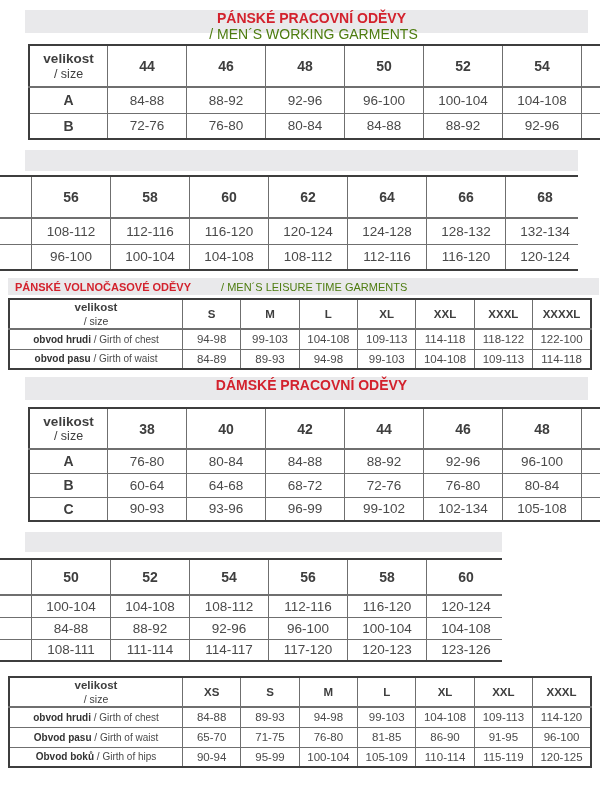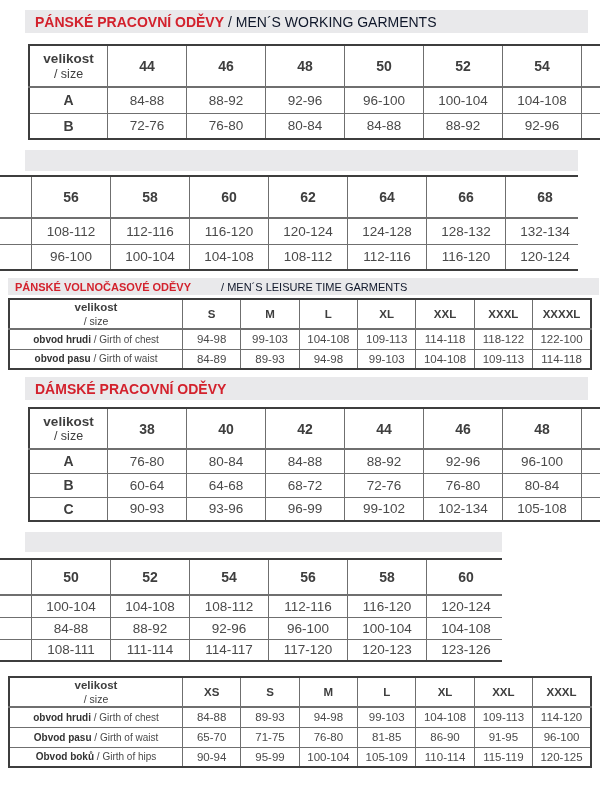--- a/index.html
+++ b/index.html
@@ -3,24 +3,24 @@
 <meta charset="utf-8">
 <style>
   html,body{margin:0;padding:0;background:#ffffff;}
   .page{
     position:relative;width:600px;height:800px;overflow:hidden;background:#fff;
     font-family:"Liberation Sans", sans-serif;
   }
   
   .title-bar{position:absolute;background:#e9e9eb;display:flex;align-items:center;white-space:nowrap;}
   .sep-bar{position:absolute;background:#e9e9eb;}
-  .title-large{font-size:14px;padding-left:10px;}
+  .title-large{font-size:14px;padding-left:10px;flex-direction:column;}
   .title-small{font-size:11px;padding-left:7px;}
   .t-cs{color:#d3222d;font-weight:bold;}
-  .t-en{color:#0f172a;margin-left:4px;font-weight:normal;}
+  .t-en{color:#4d7c0f;margin-left:4px;font-weight:normal;}
   
   .cut-wrap{position:absolute;overflow:hidden;}
   .size-table{border-collapse:collapse;background:#fff;border:2px solid #3d3d3d;table-layout:fixed;}
   .size-table th,.size-table td{border:1px solid #6f6f6f;text-align:center;vertical-align:middle;padding:0;color:#3e3e3e;}
   .size-table thead th{border-bottom-width:2px;}
   .shift-left{margin-left:-2px;}
   
   .t-big{width:623px;}
   .t-big .lead{width:77px;}
   .t-big .size-h{width:78px;font-size:14px;font-weight:bold;margin-top:42px;}

